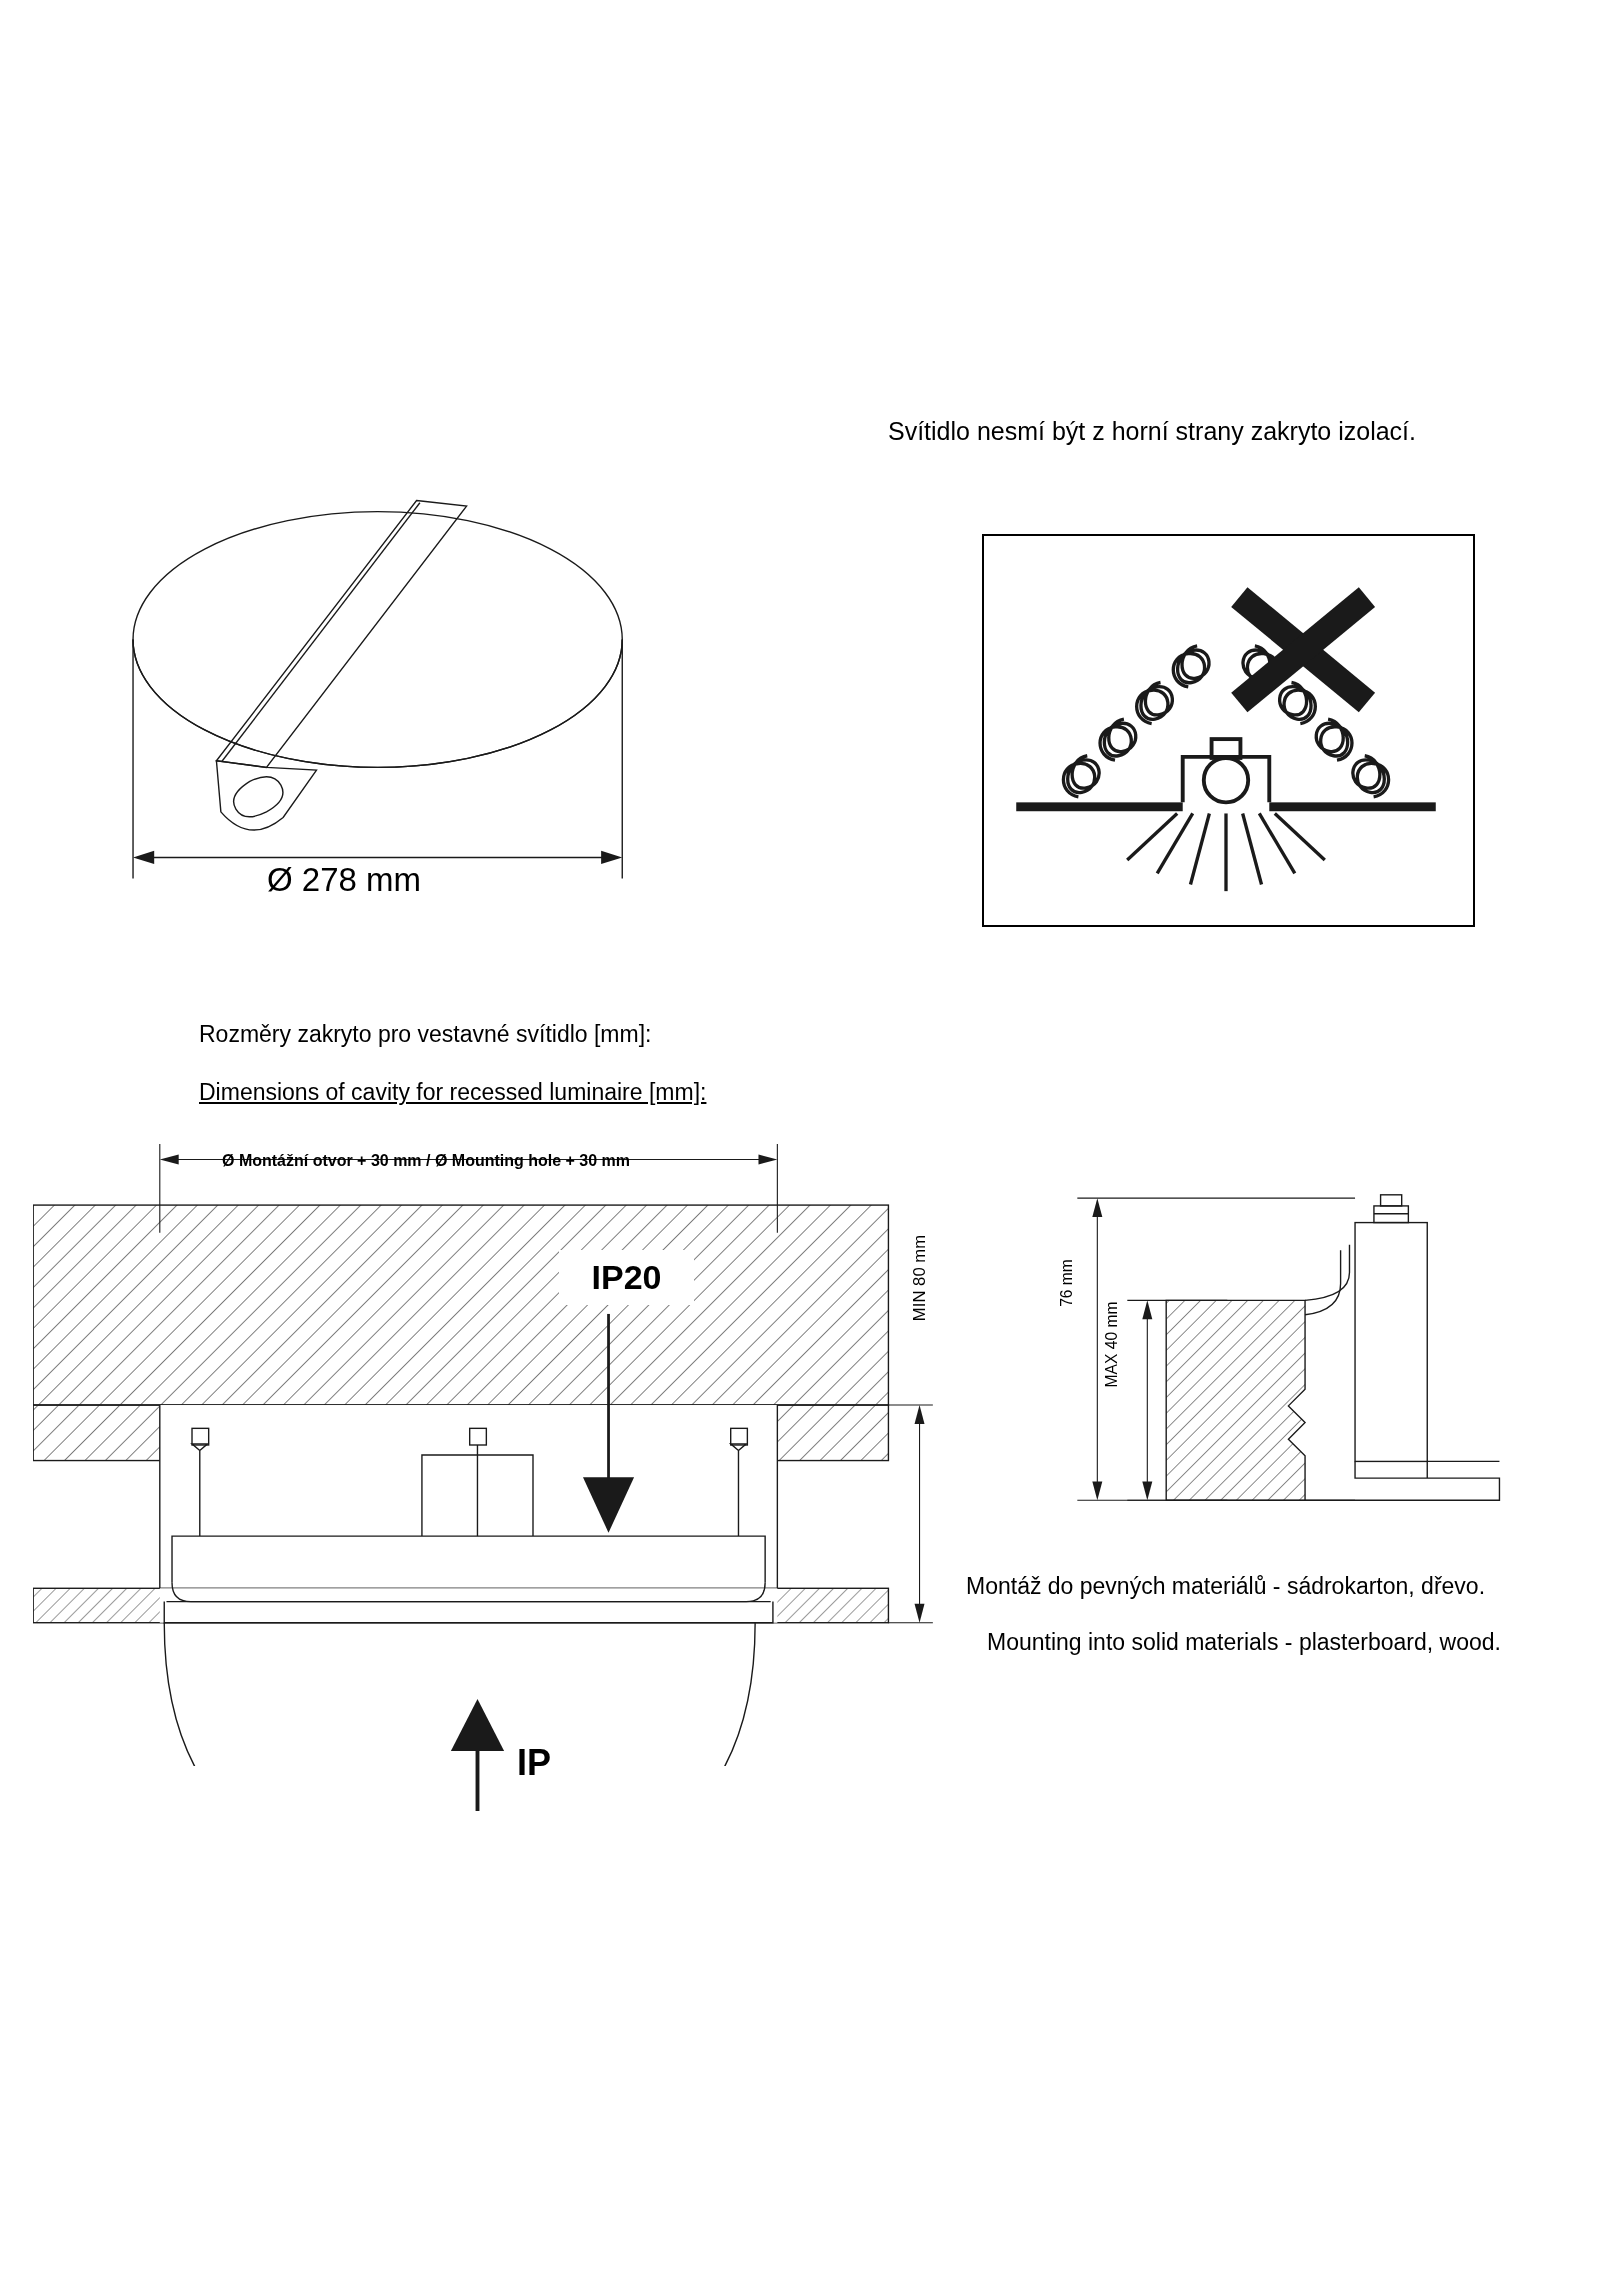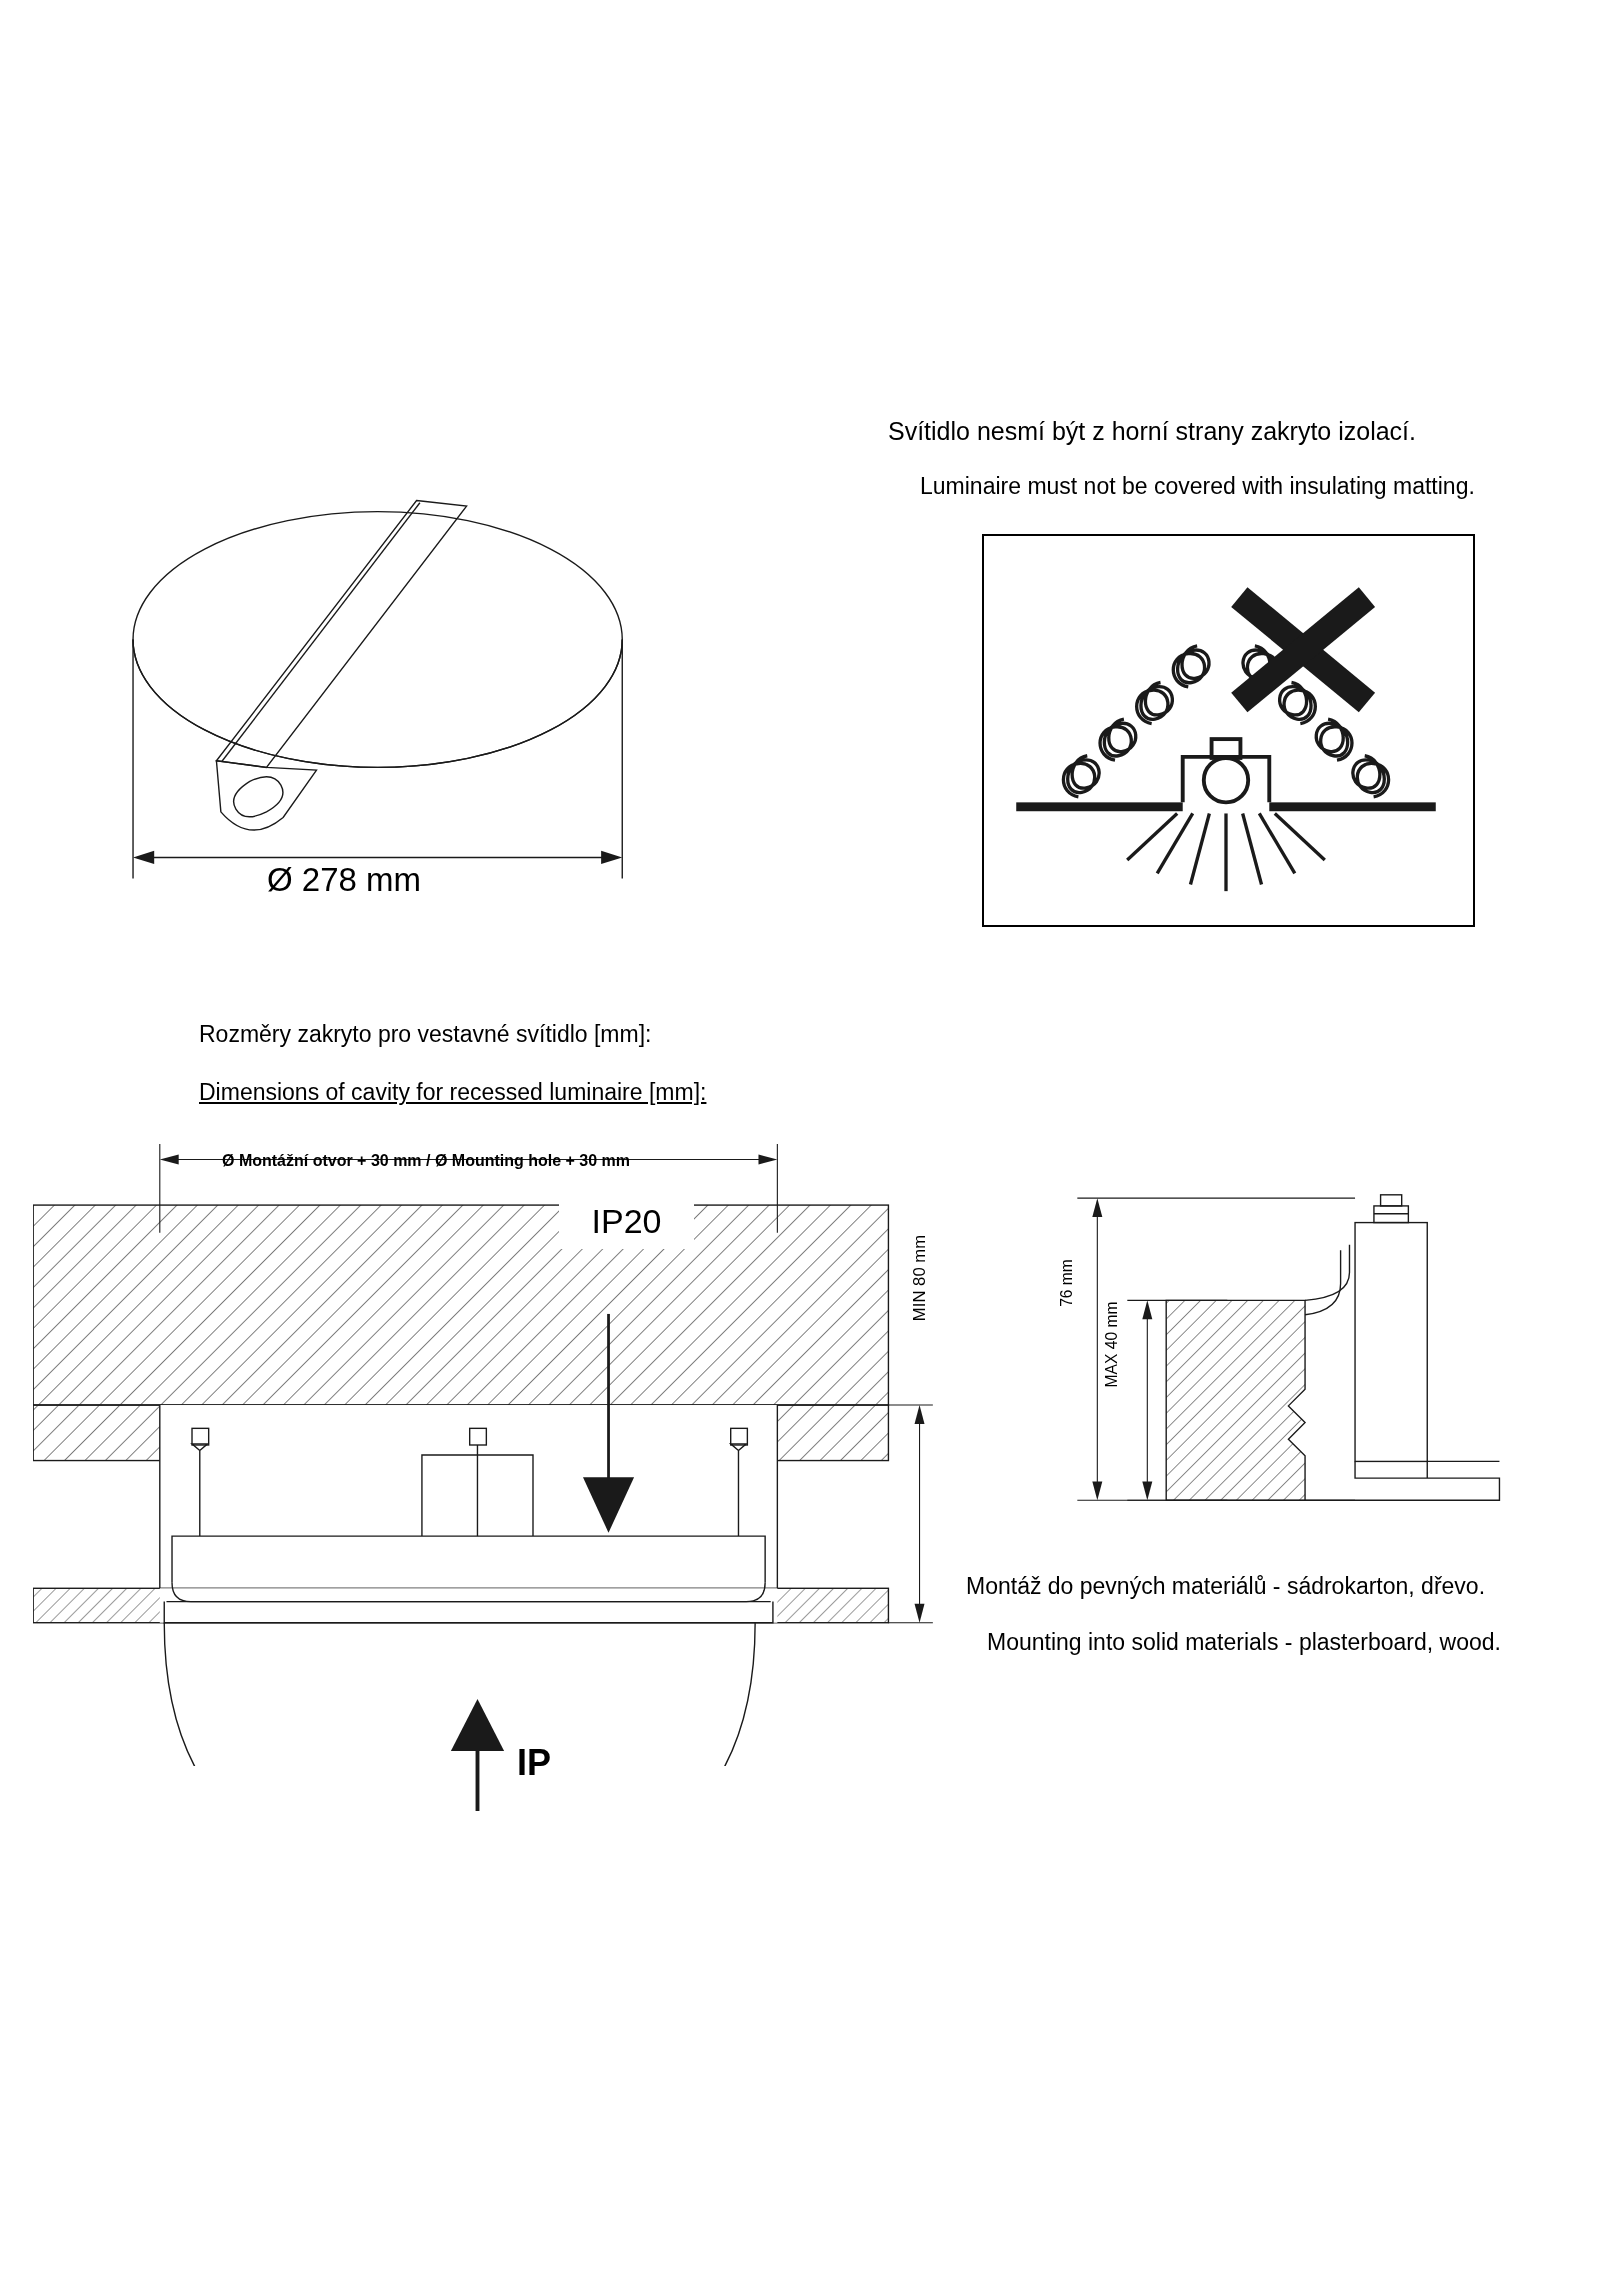--- a/index.html
+++ b/index.html
@@ -48,29 +48,29 @@
   
   #cav-cs { left: 199px; top: 1021px; font-size: 23px; }
   #cav-en { left: 199px; top: 1079px; font-size: 23px; text-decoration: underline; }
 
   
   #hole-caption { left: 222px; top: 1151px; font-size: 16px; font-weight: bold; }
 
   
   #ip20-badge {
     position: absolute;
-    left: 559px; top: 1194px;
+    left: 559px; top: 1250px;
     width: 133px; height: 53px;
     background: #ffffff;
     border: 1.1px solid #ffffff;
     display: flex;
     align-items: center;
     justify-content: center;
     font-size: 34px;
-    font-weight: normal;
+    font-weight: bold;
   }
 
   
   #min80 {
     position: absolute;
     left: 910px; top: 1350px;
     width: 144px;
     font-size: 16.7px;
     transform: rotate(-90deg);
     transform-origin: left top;
@@ -136,21 +136,20 @@
       <line x1="970" y1="330" x2="970" y2="760"></line>
       <line x1="98" y1="722" x2="962" y2="722"></line>
     </g>
     <polygon points="90,722 128,710 128,734" fill="#1a1a1a"></polygon>
     <polygon points="970,722 932,710 932,734" fill="#1a1a1a"></polygon>
   </svg>
 
   <div class="txt" id="diam-label">Ø 278 mm</div>
 
   <div class="txt" id="warn-cs">Svítidlo nesmí být z horní strany zakryto izolací.</div>
-  <div class="txt" id="warn-en">Luminaire must not be covered with insulating matting.</div>
 
   <div id="warning-box">
     <svg width="484" height="384" viewBox="0 0 872 692">
 
       <rect x="58" y="480" width="300" height="16" fill="#1a1a1a"></rect>
       <rect x="514" y="480" width="300" height="16" fill="#1a1a1a"></rect>
 
       <g fill="none" stroke="#1a1a1a" stroke-width="7">
         <path d="M358 480 L358 398 L514 398 L514 480"></path>
         <rect x="410" y="366" width="52" height="34"></rect>

